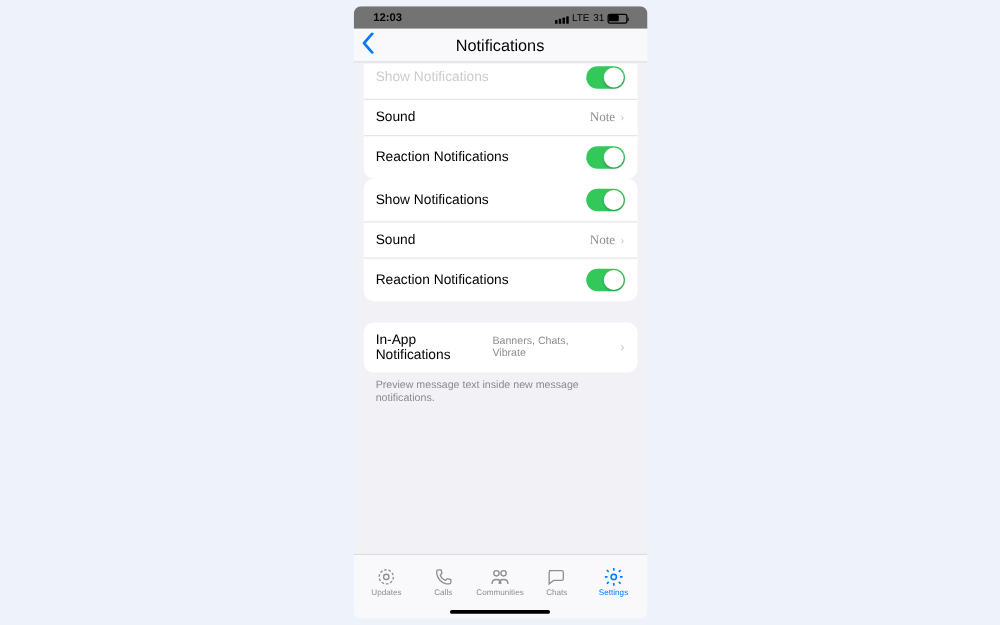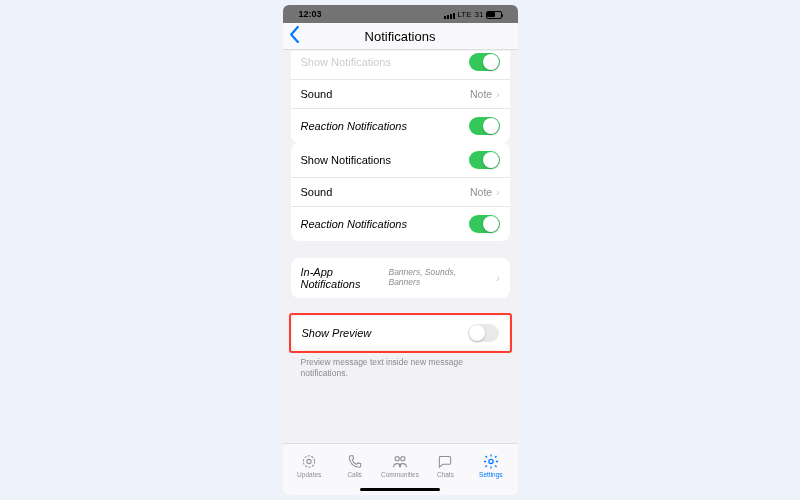--- a/index.html
+++ b/index.html
@@ -82,24 +82,24 @@
       display: flex;
       align-items: center;
       justify-content: space-between;
       padding: 8px 10px;
       min-height: 28px;
       border-bottom: 0.5px solid #e5e5ea;
       font-size: 11px;
       cursor: pointer;
       gap: 14px;
     }
-    .cell:last-child { border-bottom: none; font-style: italic; }
+    .cell:last-child { border-bottom: none; }
     .cell.peek { padding: 2px 10px 8px; min-height: 16px; }
     .cell-label { color: #000; }
-    .cell-value { color: #8e8e93; display: inline-flex; align-items: center; gap: 4px; font-size: 10.5px; }
+    .cell-value { color: #8e8e93; display: inline-flex; align-items: center; gap: 4px; font-size: 10.5px; font-family: Liberation Serif, serif; }
     .chevron { color: #c7c7cc; font-size: 10px; }
     .cell-subtitle { font-size: 8.5px; color: #8e8e93; margin-top: 1px; }
     .cell-stack { display:flex; }
 
     .toggle {
       width: 31px; height: 18px;
       border-radius: 9px;
       position: relative;
       transition: background 0.15s;
     }
@@ -242,36 +242,26 @@
         <div class="toggle on">
             <div class="knob"></div>
           </div>
       </div>
     </div>
 
     <div class="cell-group single">
       <div class="cell">
         <div class="cell-stack">
           <span class="cell-label">In-App Notifications</span>
-          <span class="cell-subtitle">Banners, Sounds, Banners</span>
+          <span class="cell-subtitle">Banners, Chats, Vibrate</span>
         </div>
         <span class="chevron">›</span>
       </div>
     </div>
 
-    <div class="highlight-box">
-      <div class="cell-group">
-        <div class="cell">
-          <span class="cell-label">Show Preview</span>
-          <div class="toggle off">
-              <div class="knob"></div>
-            </div>
-        </div>
-      </div>
-    </div>
 
     <div class="footer-note">Preview message text inside new message notifications.</div>
 
 
   </div>
 
   <div class="tab-bar">
     <div class="tab">
       <svg class="tab-icon" viewBox="0 0 24 24">
           <circle cx="12" cy="12" r="8" fill="none" stroke="currentColor" stroke-width="1.5" stroke-dasharray="3 2"></circle>

